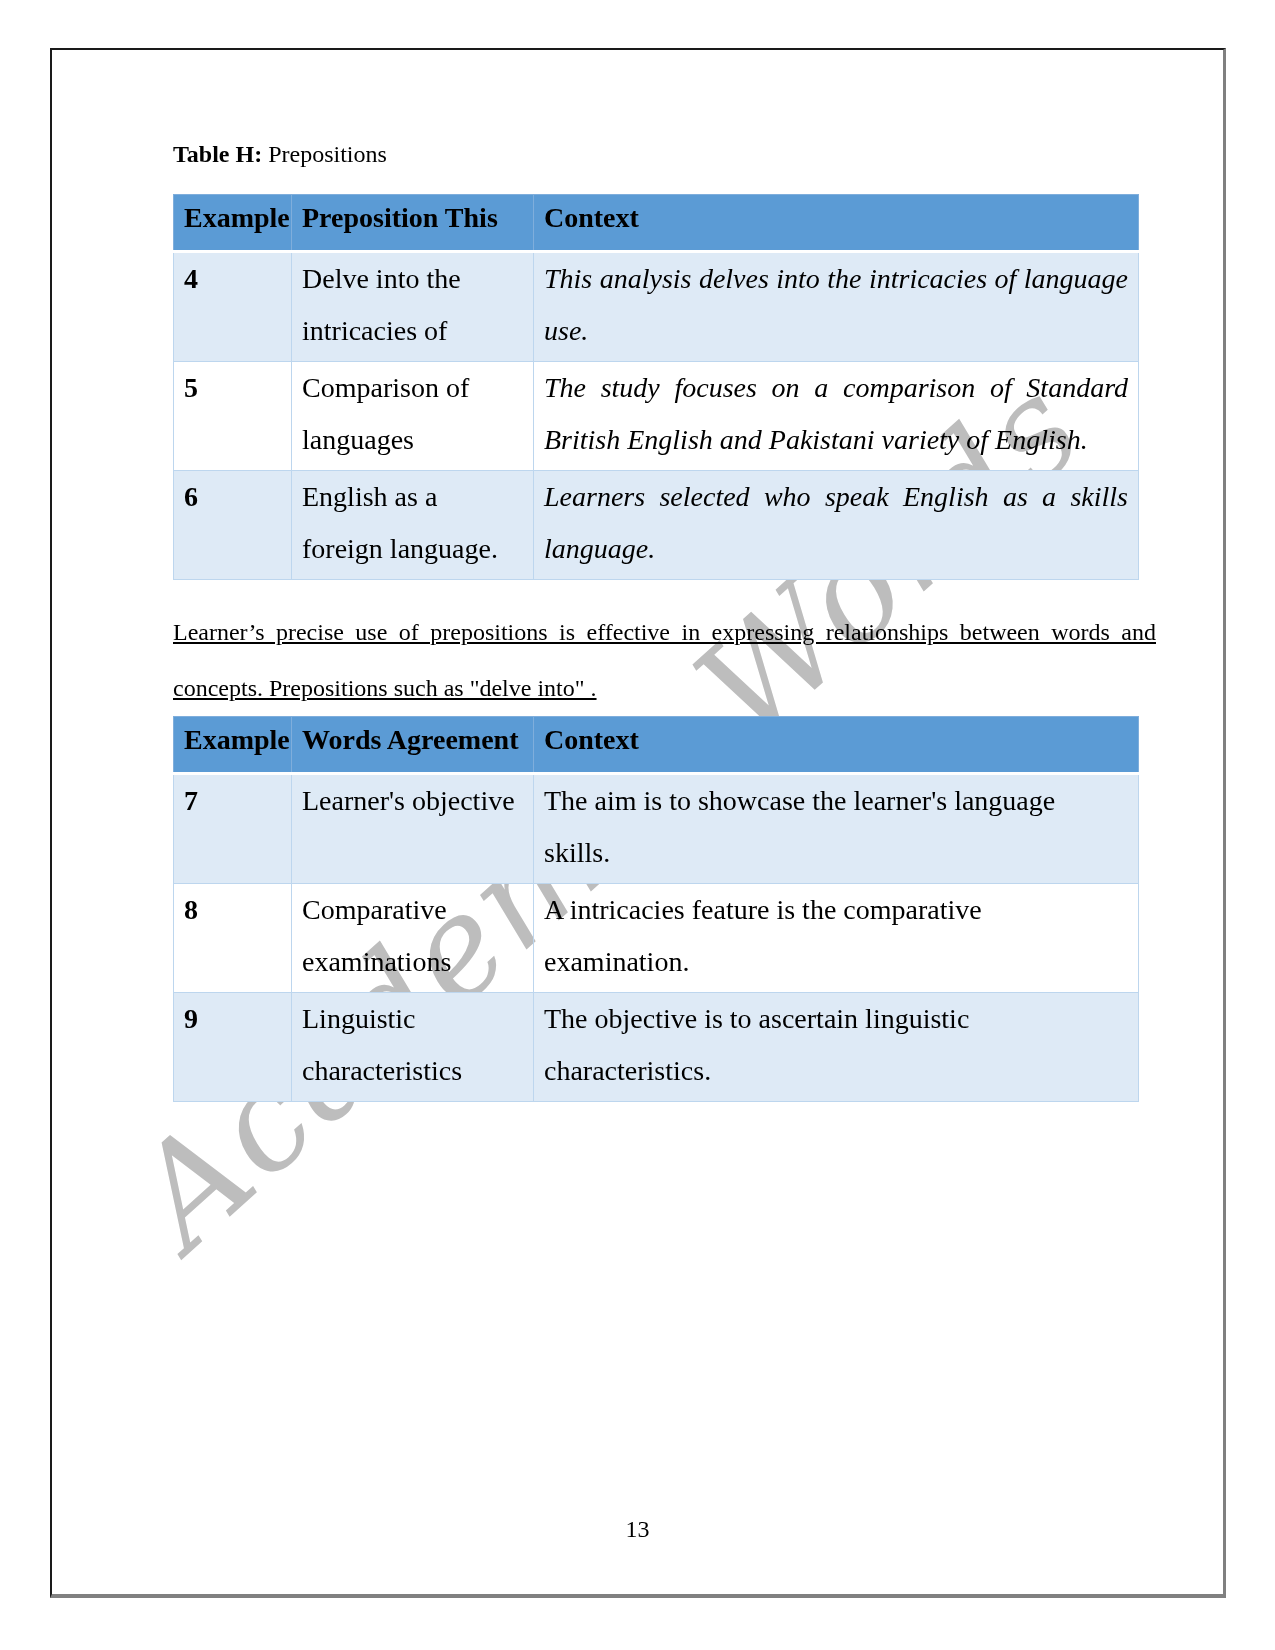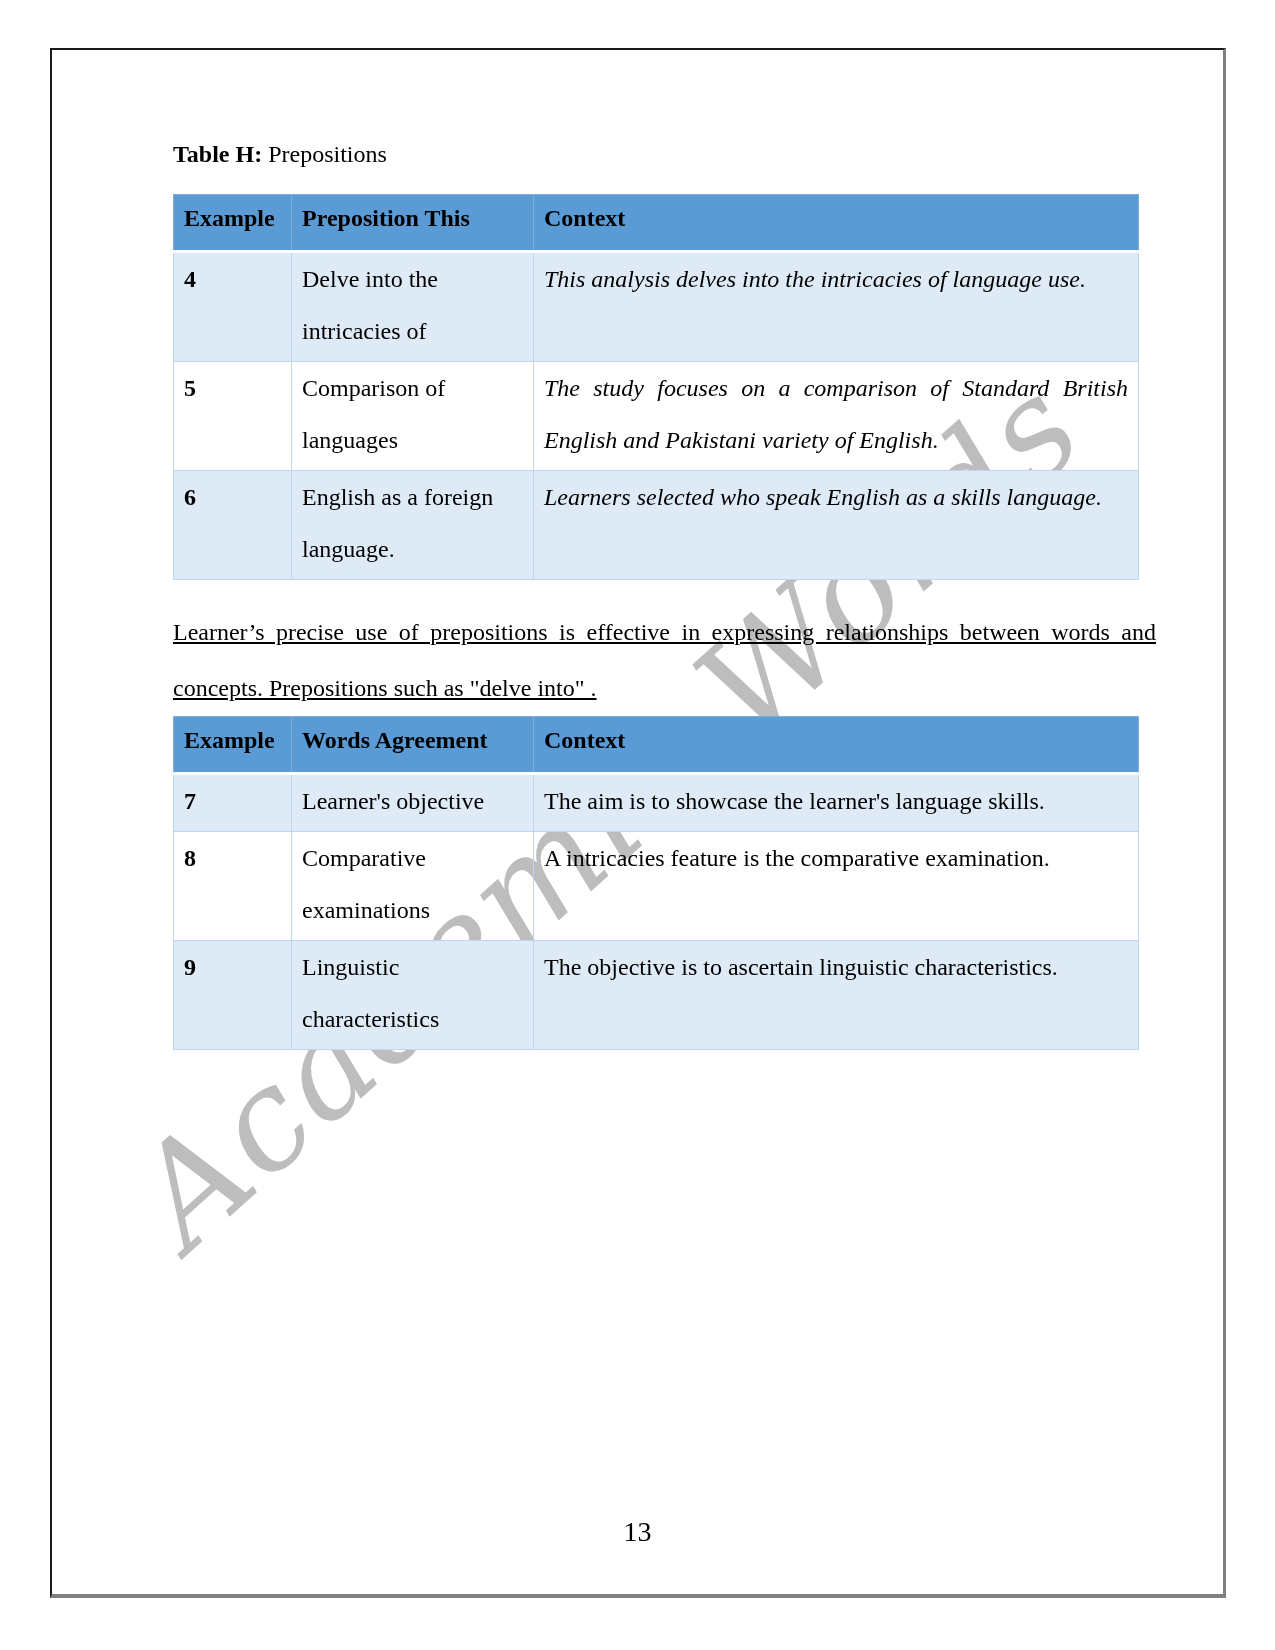--- a/index.html
+++ b/index.html
@@ -54,21 +54,21 @@
   }
 
   .caption { margin: 0 0 26px 0; line-height: 28px; }
   .caption.second { margin: 14px 0 22px 0; }
   .caption b { font-weight: bold; }
 
   table.doc-table {
     width: 965px;
     border-collapse: collapse;
     table-layout: fixed;
-    font-size: 24px;
+    font-size: 28px;
   }
   col.c-example { width: 118px; }
   col.c-mid     { width: 242px; }
   col.c-context { width: 605px; }
 
   table.doc-table th {
     background: var(--header-blue, #5B9BD5);
     font-weight: bold;
     text-align: left;
     vertical-align: top;
@@ -95,21 +95,21 @@
     text-align: justify;
     text-decoration: underline;
   }
 
   .page-number {
     position: absolute;
     left: 0;
     top: 1516px;
     width: 100%;
     text-align: center;
-    font-size: 28px;
+    font-size: 24px;
     z-index: 1;
   }
 </style>
 </head>
 <body>
 
 <div class="page">
 
   <div class="watermark">Academia Words</div>
 

